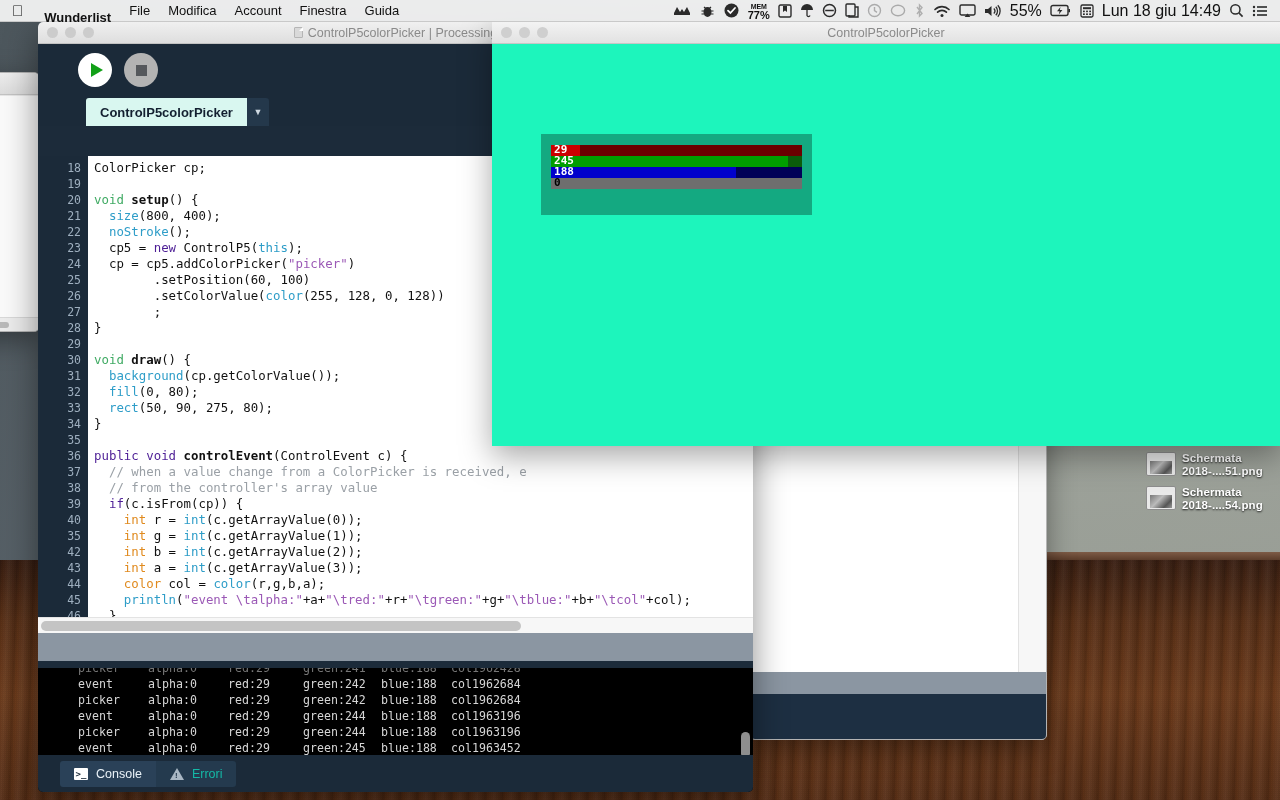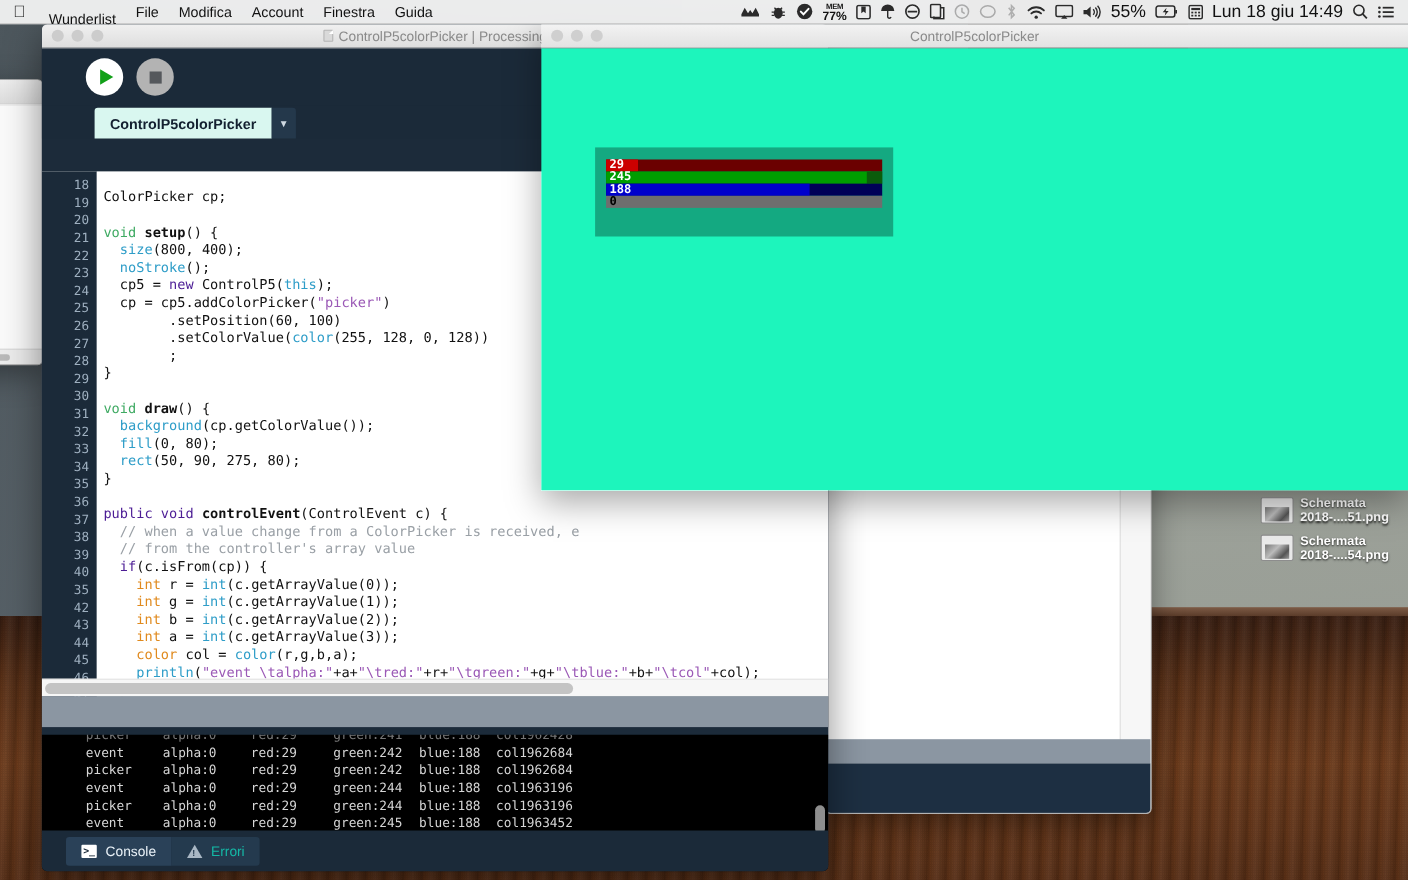--- a/index.html
+++ b/index.html
@@ -58,21 +58,21 @@
 
   
   #menubar {
     position:absolute; left:0; top:0; width:1280px; height:22px;
     background:rgba(246,246,246,0.93);
     display:flex; align-items:center; font-size:13px; color:#111;
     border-bottom:1px solid #c9c9c9;
   }
   #menubar .apple { margin:0 12px 0 12px; font-size:15px; line-height:1; }
   .mb-item { padding:0 9px; height:22px; display:flex; align-items:center; white-space:nowrap; }
-  .mb-item.bold { font-weight:normal;margin-top:13px; }
+  .mb-item.bold { font-weight:bold;margin-top:13px; }
   #mb-right { margin-left:auto; display:flex; align-items:center; gap:8px; padding-right:12px; }
   .mb-ic { display:flex; align-items:center; justify-content:center; height:22px; }
   .mb-text { font-size:16px; color:#111; }
   .mem-badge { display:flex; flex-direction:column; align-items:center; line-height:8px; }
   .mem-badge b { font-size:7px; letter-spacing:-.2px; }
   .mem-badge span { font-size:11px; font-weight:600; }
 
   
   .bgwin { position:absolute; background:#fff; border:1px solid #b4b4b4;
     border-radius:6px; box-shadow:0 8px 28px rgba(0,0,0,.38); overflow:hidden; }
@@ -124,21 +124,21 @@
   #sketch-tab { height:28px; background:#d9f7f0; color:#132030; font-weight:bold; font-size:13px;
     display:flex; align-items:center; padding:0 14px; border-radius:3px 0 0 0; }
   #tab-menu { height:28px; width:22px; background:#24384b; display:flex; align-items:center;
     justify-content:center; color:#cfd9e2; font-size:9px; border-radius:0 3px 0 0; }
 
   #editor { position:absolute; left:0; right:0; top:134px; height:477px; background:#ffffff; display:flex; }
   #gutter { width:50px; background:#1b2a39; color:#9fb0c0; font-family:"DejaVu Sans Mono", monospace;
     font-size:11.5px; text-align:right; padding:4px 7px 0 0; flex:0 0 auto; }
   #gutter div { height:16px; line-height:16px; }
   #code { flex:1; position:relative; overflow:hidden; background:#fff;
-    font-family:"DejaVu Sans Mono", monospace; font-size:12.4px; padding:15px 0 0 0; white-space:pre; }
+    font-family:"DejaVu Sans Mono", monospace; font-size:12.4px; padding:4px 0 0 0; white-space:pre; }
   #code .ln { height:16px; line-height:16px; padding-left:6px; color:#111; }
   .k-fn   { color:#2e9dc8; }
   .k-name { color:#111; font-weight:bold; }
   .k-green{ color:#4c1d95; }
   .k-orange{ color:#e08a1e; }
   .k-str  { color:#9b59b6; }
   .k-cmt  { color:#9aa0a6; }
   .k-plain{ color:#111; }
   .k-void { color:#3faa63; }
   #code-scroll-wrap { position:absolute; left:0; right:0; bottom:0; height:16px;

